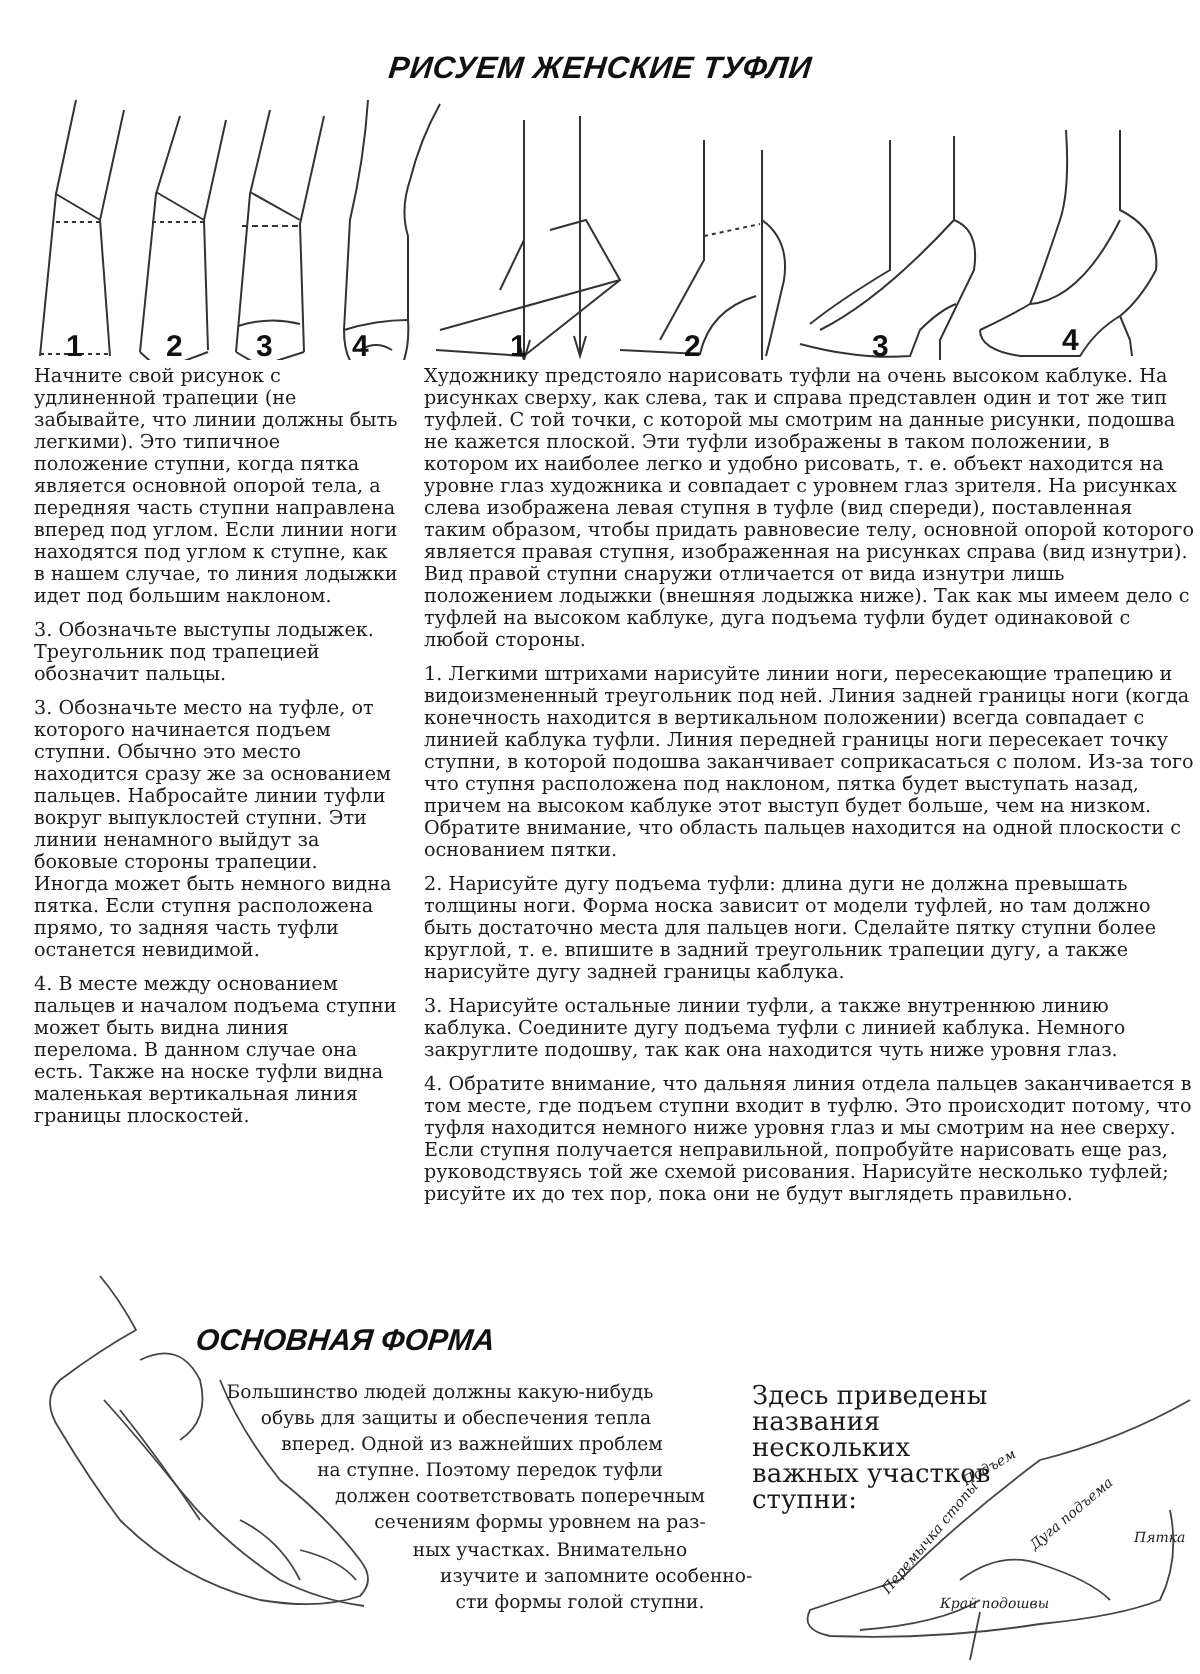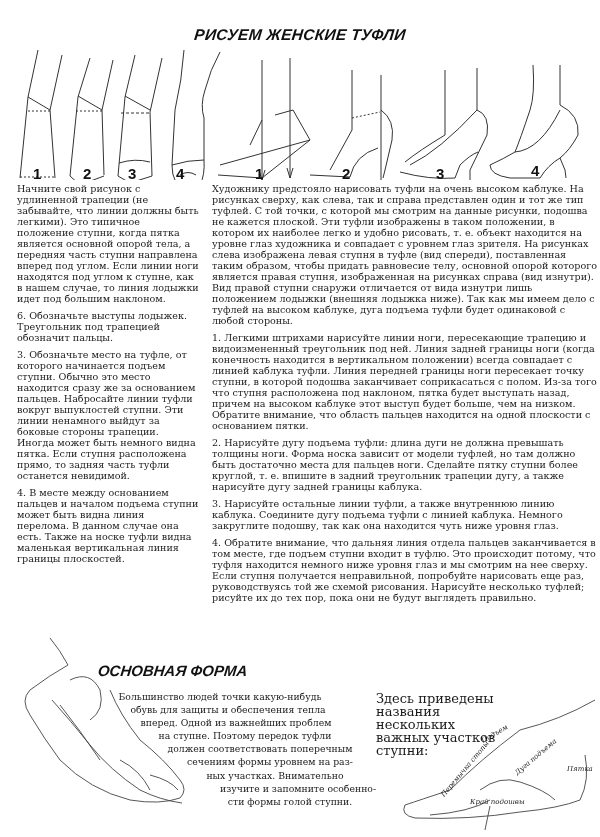--- a/index.html
+++ b/index.html
@@ -92,21 +92,21 @@
 <div class="fignum" style="left:83px;top:165px;">2</div>
 <div class="fignum" style="left:128px;top:165px;">3</div>
 <div class="fignum" style="left:176px;top:165px;">4</div>
 <div class="fignum" style="left:255px;top:165px;">1</div>
 <div class="fignum" style="left:342px;top:165px;">2</div>
 <div class="fignum" style="left:436px;top:165px;">3</div>
 <div class="fignum" style="left:531px;top:162px;">4</div>
 
 <div class="col left">
   <p>Начните свой рисунок с удлиненной трапеции (не забывайте, что линии должны быть легкими). Это типичное положение ступни, когда пятка является основной опорой тела, а передняя часть ступни направлена вперед под углом. Если линии ноги находятся под углом к ступне, как в нашем случае, то линия лодыжки идет под большим наклоном.</p>
-  <p>6. Обозначьте выступы лодыжек. Треугольник под трапецией обозначит пальцы.</p>
+  <p>3. Обозначьте выступы лодыжек. Треугольник под трапецией обозначит пальцы.</p>
   <p>3. Обозначьте место на туфле, от которого начинается подъем ступни. Обычно это место находится сразу же за основанием пальцев. Набросайте линии туфли вокруг выпуклостей ступни. Эти линии ненамного выйдут за боковые стороны трапеции. Иногда может быть немного видна пятка. Если ступня расположена прямо, то задняя часть туфли останется невидимой.</p>
   <p>4. В месте между основанием пальцев и началом подъема ступни может быть видна линия перелома. В данном случае она есть. Также на носке туфли видна маленькая вертикальная линия границы плоскостей.</p>
 </div>
 
 <div class="col right">
   <p>Художнику предстояло нарисовать туфли на очень высоком каблуке. На рисунках сверху, как слева, так и справа представлен один и тот же тип туфлей. С той точки, с которой мы смотрим на данные рисунки, подошва не кажется плоской. Эти туфли изображены в таком положении, в котором их наиболее легко и удобно рисовать, т. е. объект находится на уровне глаз художника и совпадает с уровнем глаз зрителя. На рисунках слева изображена левая ступня в туфле (вид спереди), поставленная таким образом, чтобы придать равновесие телу, основной опорой которого является правая ступня, изображенная на рисунках справа (вид изнутри). Вид правой ступни снаружи отличается от вида изнутри лишь положением лодыжки (внешняя лодыжка ниже). Так как мы имеем дело с туфлей на высоком каблуке, дуга подъема туфли будет одинаковой с любой стороны.</p>
   <p>1. Легкими штрихами нарисуйте линии ноги, пересекающие трапецию и видоизмененный треугольник под ней. Линия задней границы ноги (когда конечность находится в вертикальном положении) всегда совпадает с линией каблука туфли. Линия передней границы ноги пересекает точку ступни, в которой подошва заканчивает соприкасаться с полом. Из-за того что ступня расположена под наклоном, пятка будет выступать назад, причем на высоком каблуке этот выступ будет больше, чем на низком. Обратите внимание, что область пальцев находится на одной плоскости с основанием пятки.</p>
   <p>2. Нарисуйте дугу подъема туфли: длина дуги не должна превышать толщины ноги. Форма носка зависит от модели туфлей, но там должно быть достаточно места для пальцев ноги. Сделайте пятку ступни более круглой, т. е. впишите в задний треугольник трапеции дугу, а также нарисуйте дугу задней границы каблука.</p>
   <p>3. Нарисуйте остальные линии туфли, а также внутреннюю линию каблука. Соедините дугу подъема туфли с линией каблука. Немного закруглите подошву, так как она находится чуть ниже уровня глаз.</p>
   <p>4. Обратите внимание, что дальняя линия отдела пальцев заканчивается в том месте, где подъем ступни входит в туфлю. Это происходит потому, что туфля находится немного ниже уровня глаз и мы смотрим на нее сверху. Если ступня получается неправильной, попробуйте нарисовать еще раз, руководствуясь той же схемой рисования. Нарисуйте несколько туфлей; рисуйте их до тех пор, пока они не будут выглядеть правильно.</p>
@@ -124,21 +124,21 @@
   <g>
     <path d="M595,700 Q560,720 520,730 Q480,760 450,790 Q420,800 405,805 Q400,815 415,818 Q470,820 520,812 Q560,808 580,800 Q590,780 585,755"></path>
     <path d="M480,790 Q500,775 520,782 Q545,790 555,800"></path>
     <path d="M430,815 Q470,812 490,800"></path>
     <path d="M490,806 L485,830"></path>
   </g>
 </svg>
 
 <div class="sec-title">ОСНОВНАЯ ФОРМА</div>
 <div class="basic">
-  <span style="margin-left:-20px">Большинство людей точки какую-нибудь</span>
+  <span style="margin-left:-20px">Большинство людей должны какую-нибудь</span>
   <span style="margin-left:-4px">обувь для защиты и обеспечения тепла</span>
   <span style="margin-left:12px">вперед. Одной из важнейших проблем</span>
   <span style="margin-left:30px">на ступне. Поэтому передок туфли</span>
   <span style="margin-left:60px">должен соответствовать поперечным</span>
   <span style="margin-left:80px">сечениям формы уровнем на раз-</span>
   <span style="margin-left:90px">ных участках. Внимательно</span>
   <span style="margin-left:120px">изучите и запомните особенно-</span>
   <span style="margin-left:120px">сти формы голой ступни.</span>
 </div>
 

